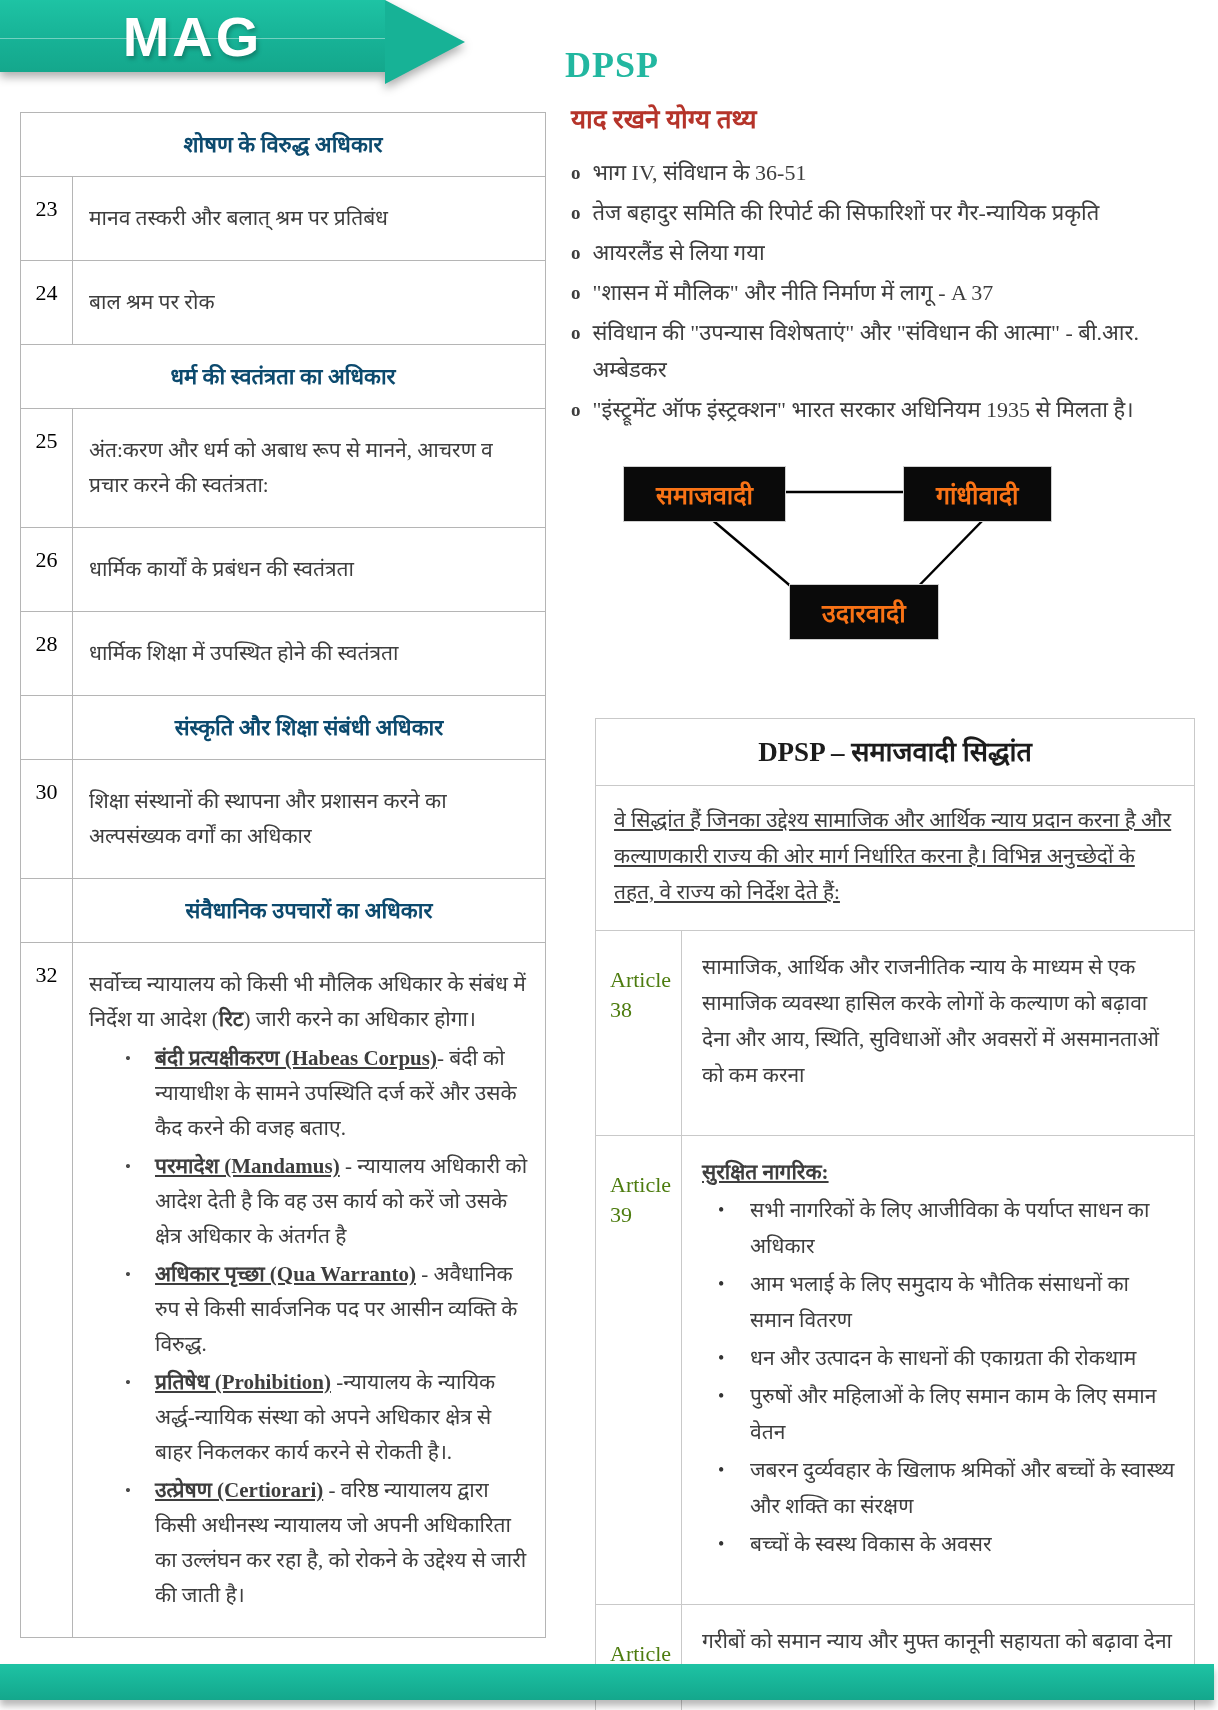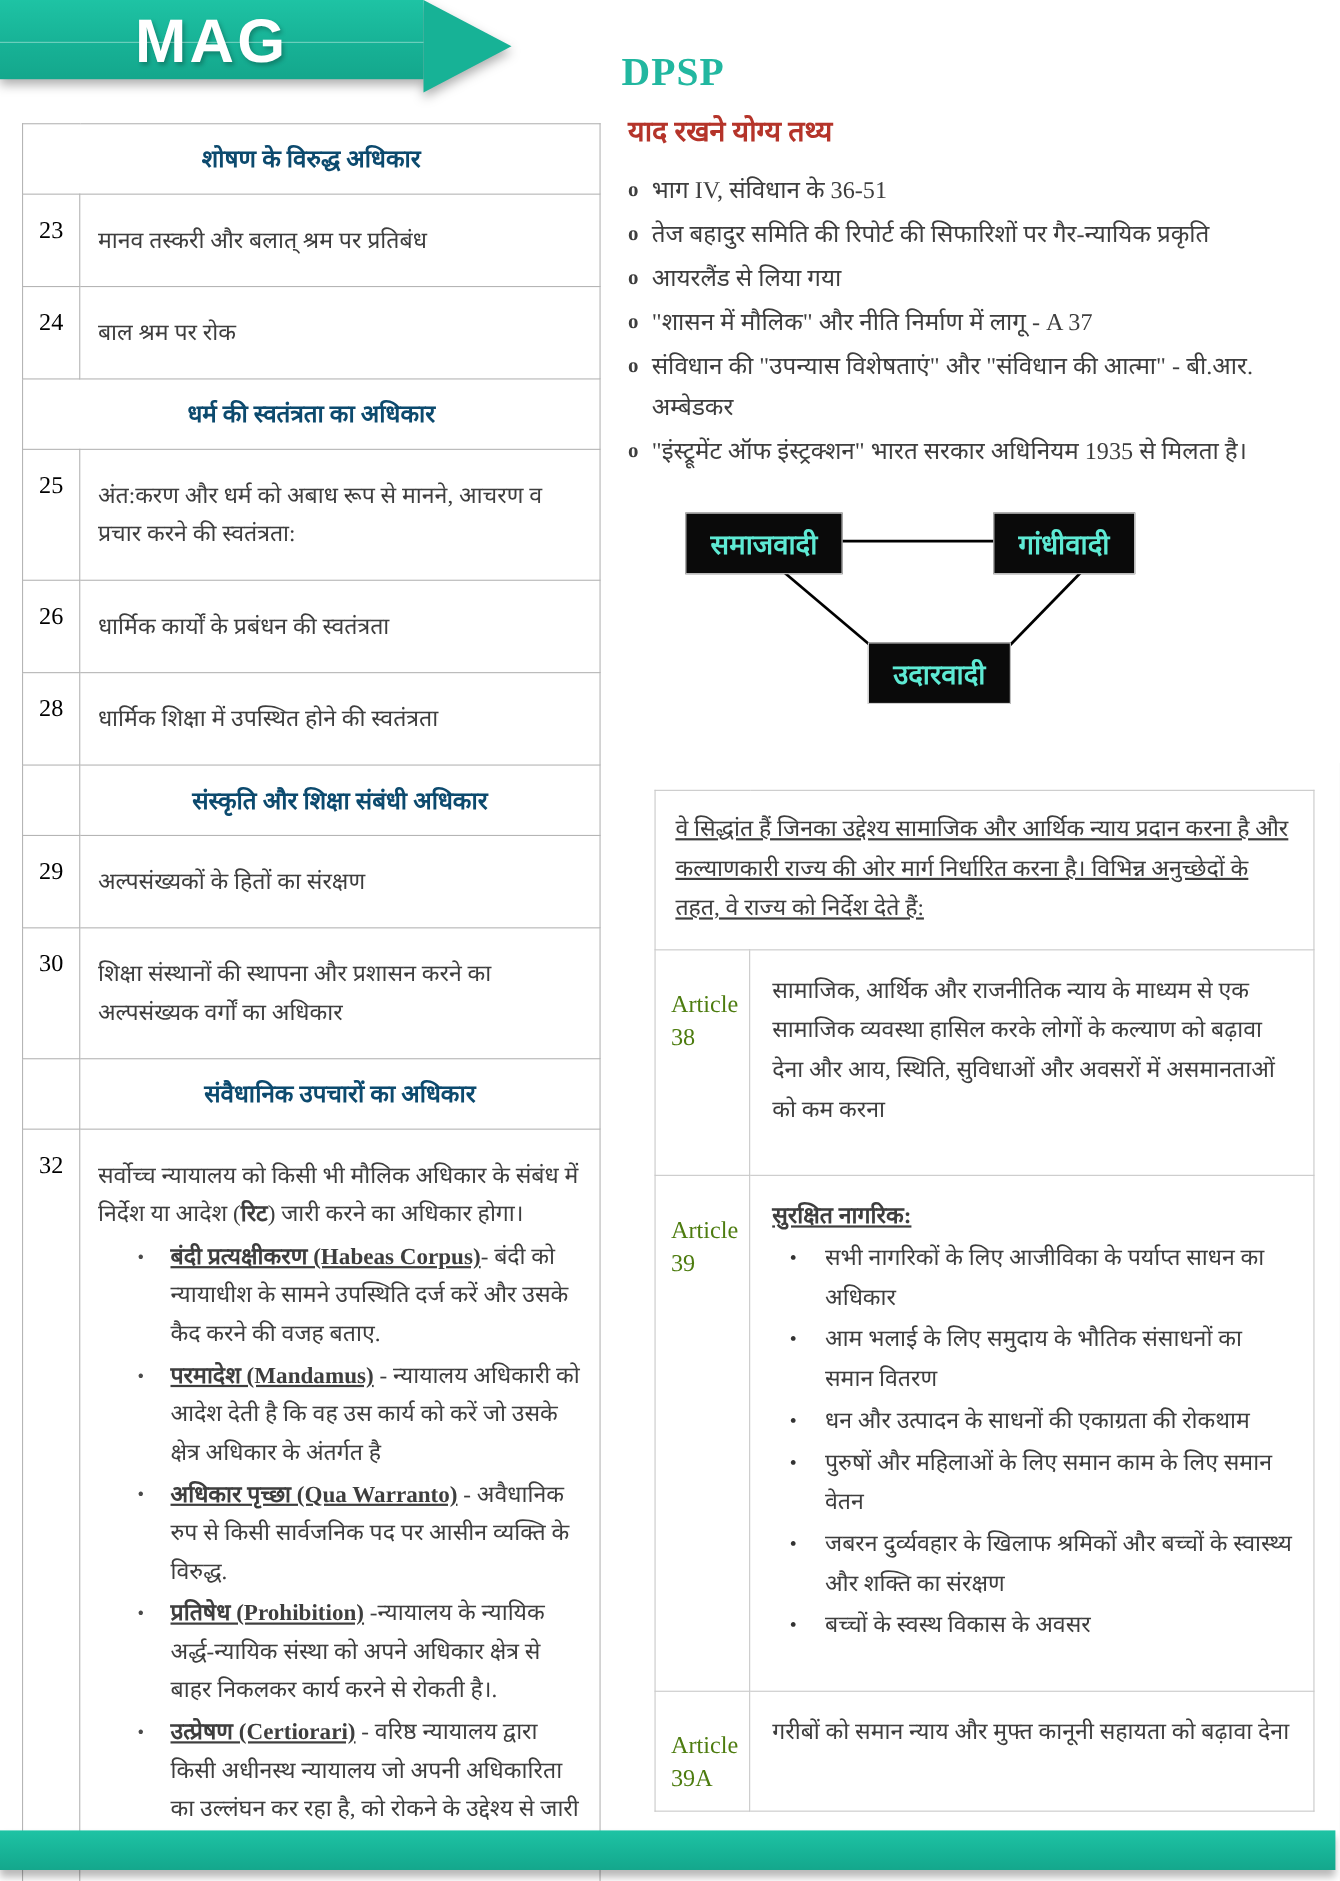--- a/index.html
+++ b/index.html
@@ -59,22 +59,22 @@
   }
   .facts-heading { color:#b5342a; font-weight:bold; font-size:26px; margin:0 0 18px 6px; }
   .facts-list { margin-left:6px; }
   .fact-item { display:flex; font-size:22px; line-height:37px; margin-bottom:3px; }
   .fact-marker { font-weight:bold; font-size:19px; margin:0 12px 0 0; flex:0 0 auto; }
 
   
   .diagram { position:relative; height:216px; margin-top:32px; }
   .diagram svg { position:absolute; left:0; top:0; }
   .dbox {
-    position:absolute; background:#0a0a0a; color:#5eead4; font-weight:bold; font-size:25px;
-    padding:10px 22px; text-align:center; border:1px solid #cfcfcf;
+    position:absolute; background:#0a0a0a; color:#f97316; font-weight:bold; font-size:25px;
+    padding:10px 32px; text-align:center; border:1px solid #cfcfcf;
   }
   .dbox-left   { left:58px;  top:6px; }
   .dbox-right  { left:338px; top:6px; }
   .dbox-bottom { left:224px; top:124px; }
 
   
   .dpsp-table-wrap { margin:42px 0 0 30px; }
   table.dpsp-table { width:600px; border-collapse:collapse; font-size:21px; line-height:36px; }
   .dpsp-table td { border:1px solid #c9c9c9; vertical-align:top; }
   .dpsp-table td.title-cell {
@@ -136,24 +136,20 @@
         <td>धार्मिक कार्यों के प्रबंधन की स्वतंत्रता</td>
       </tr>
       <tr>
         <td class="num">28</td>
         <td>धार्मिक शिक्षा में उपस्थित होने की स्वतंत्रता</td>
       </tr>
 
       <tr>
         <td class="num"></td>
         <td class="sec-head">संस्कृति और शिक्षा संबंधी अधिकार</td>
-      </tr>
-      <tr>
-        <td class="num">29</td>
-        <td>अल्पसंख्यकों के हितों का संरक्षण</td>
       </tr>
       <tr>
         <td class="num">30</td>
         <td>शिक्षा संस्थानों की स्थापना और प्रशासन करने का अल्पसंख्यक वर्गों का अधिकार</td>
       </tr>
 
       <tr>
         <td class="num"></td>
         <td class="sec-head">संवैधानिक उपचारों का अधिकार</td>
       </tr>
@@ -215,20 +211,23 @@
         <line x1="420" y1="58" x2="340" y2="140" stroke="#000" stroke-width="2.5"></line>
       </svg>
       <div class="dbox dbox-left">समाजवादी</div>
       <div class="dbox dbox-right">गांधीवादी</div>
       <div class="dbox dbox-bottom">उदारवादी</div>
     </div>
 
     <div class="dpsp-table-wrap">
       <table class="dpsp-table">
         <tbody>
+            <tr>
+          <td colspan="2" class="title-cell">DPSP – समाजवादी सिद्धांत</td>
+        </tr>
         <tr>
           <td colspan="2" class="intro-cell">वे सिद्धांत हैं जिनका उद्देश्य सामाजिक और आर्थिक न्याय प्रदान करना है और कल्याणकारी राज्य की ओर मार्ग निर्धारित करना है। विभिन्न अनुच्छेदों के तहत, वे राज्य को निर्देश देते हैं:</td>
         </tr>
         <tr>
           <td class="article">Article 38</td>
           <td class="content">सामाजिक, आर्थिक और राजनीतिक न्याय के माध्यम से एक सामाजिक व्यवस्था हासिल करके लोगों के कल्याण को बढ़ावा देना और आय, स्थिति, सुविधाओं और अवसरों में असमानताओं को कम करना</td>
         </tr>
         <tr>
           <td class="article">Article 39</td>
           <td class="content">

